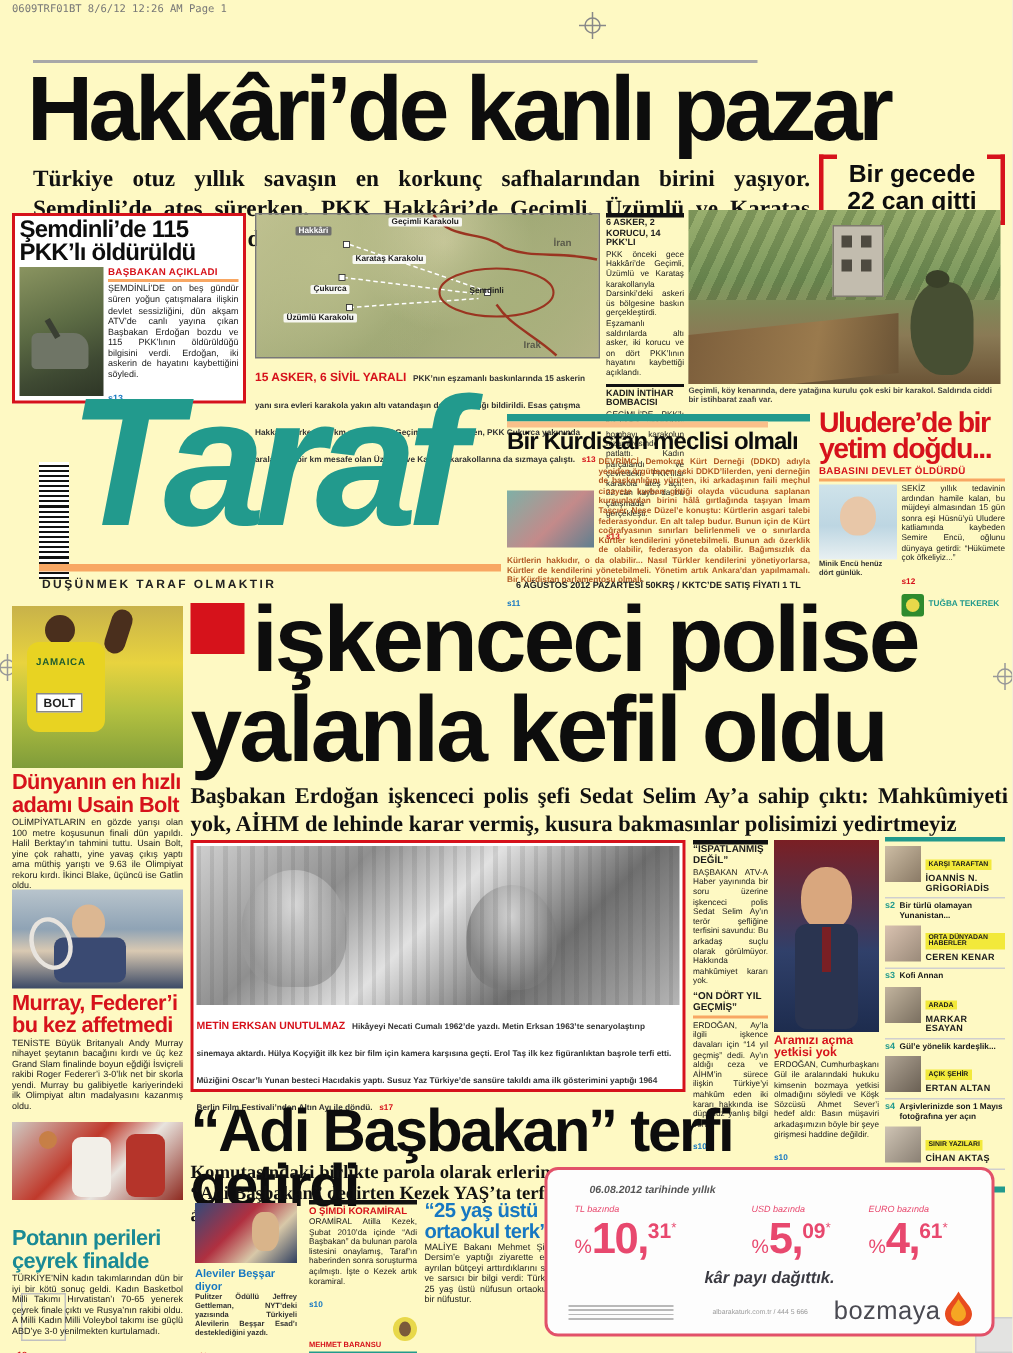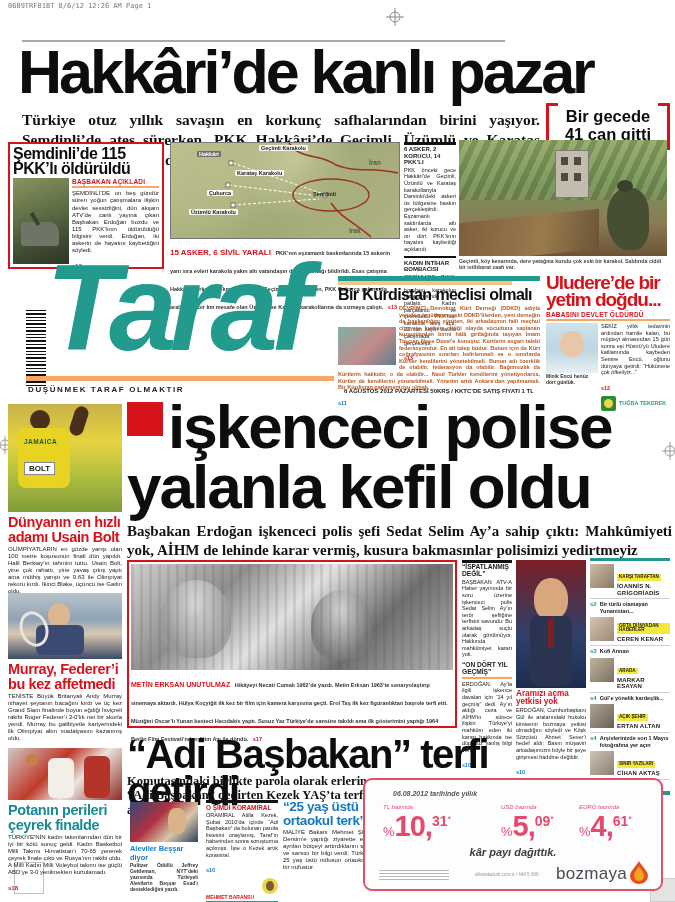--- a/index.html
+++ b/index.html
@@ -1,16 +1,16 @@
 <!DOCTYPE html>
 <html><head>
 <meta charset="utf-8">
 <style>
   html,body{margin:0;padding:0;background:#e9e9e9;}
-  .page{position:relative;width:675px;height:902px;background:#ffffff;overflow:hidden;
+  .page{position:relative;width:675px;height:902px;background:#fef9c3;overflow:hidden;
         font-family:"Liberation Sans",sans-serif;color:#1a1a1a;}
   .abs{position:absolute;}
   .serif{font-family:"Liberation Serif",serif;}
   .mono{font-family:"DejaVu Sans Mono",monospace;}
   .b{font-weight:bold;}
   .red{color:#d6121b;}
   .blue{color:#1778c2;}
   .teal{color:#229a8d;}
   .just{text-align:justify;}
   .hl-xl{font-weight:bold;color:#0d0d0d;letter-spacing:-3px;line-height:.92;}
@@ -54,21 +54,21 @@
   </svg>
   <div class="abs" style="left:14px;top:862px;width:28px;height:30px;border:1px solid #c0c0c0;"></div>
   <div class="abs" style="left:650px;top:878px;width:25px;height:22px;background:#e3e3e1;border:1px solid #cecece;"></div>
 
   <div class="abs" style="left:22px;top:40px;width:483px;height:2px;background:#a8a8a8;"></div>
   <div class="abs hl-xl" style="left:18px;top:44px;width:655px;font-size:61px;">Hakkâri’de kanlı pazar</div>
   <div class="abs serif b just" style="left:22px;top:110px;width:518px;font-size:15.5px;line-height:1.3;color:#111;">Türkiye otuz yıllık savaşın en korkunç safhalarından birini yaşıyor. Şemdinli’de ateş sürerken, PKK Hakkâri’de Geçimli, Üzümlü ve Karataş karakollarına baskın düzenledi</div>
   <div class="abs" style="left:546px;top:103px;width:124px;height:47px;">
     <div class="bracket" style="left:0;border-right:none;"></div>
     <div class="bracket" style="right:0;border-left:none;"></div>
-    <div class="abs b" style="left:10px;right:10px;top:4px;font-size:16.5px;line-height:1.1;text-align:center;color:#0d0d0d;">Bir gecede 41 can gitti</div>
+    <div class="abs b" style="left:10px;right:10px;top:4px;font-size:16.5px;line-height:1.1;text-align:center;color:#0d0d0d;">Bir gecede 22 can gitti</div>
   </div>
 
   <div class="abs" style="left:8px;top:142px;width:156px;height:127px;border:2px solid #d6121b;padding:2px 3px;box-sizing:border-box;background:#fff;">
     <div class="b" style="font-size:16px;line-height:.95;letter-spacing:-.5px;color:#0d0d0d;">Şemdinli’de 115 PKK’lı öldürüldü</div>
     <div style="display:flex;gap:3px;margin-top:2px;">
       <div style="width:56px;height:86px;background:linear-gradient(160deg,#8a9460 0%,#5c6b44 45%,#3f4a33 75%,#2e3626 100%);position:relative;flex:0 0 56px;">
         <div style="position:absolute;left:8px;top:44px;width:38px;height:24px;background:#6f7566;border-radius:4px 10px 3px 3px;"></div>
         <div style="position:absolute;left:20px;top:34px;width:4px;height:14px;background:#3a3f33;transform:rotate(-30deg);"></div>
       </div>
       <div style="flex:1;">
@@ -201,21 +201,21 @@
     <div class="t6 just" style="margin-top:2px;">TENİSTE Büyük Britanyalı Andy Murray nihayet şeytanın bacağını kırdı ve üç kez Grand Slam finalinde boyun eğdiği İsviçreli rakibi Roger Federer’i 3-0’lık net bir skorla yendi. Murray bu galibiyetle kariyerindeki ilk Olimpiyat altın madalyasını kazanmış oldu.</div>
     <span class="t6 b red">s19</span>
   </div>
 
   <div class="abs" style="left:8px;top:748px;width:114px;">
     <div style="position:relative;width:114px;height:52px;background:linear-gradient(135deg,#cfc9c2 0%,#c0392b 40%,#e8e4de 62%,#8e2a20 100%);overflow:hidden;">
       <div style="position:absolute;left:18px;top:6px;width:12px;height:12px;background:#c77f46;border-radius:50%;"></div>
       <div style="position:absolute;left:40px;top:10px;width:26px;height:40px;background:#f2efe8;border-radius:6px;"></div>
       <div style="position:absolute;left:76px;top:8px;width:26px;height:42px;background:#b5342a;border-radius:6px;"></div>
     </div>
-    <div class="b" style="font-size:14.5px;line-height:1;margin-top:3px;letter-spacing:-.4px;color:#1a8a95;">Potanın perileri çeyrek finalde</div>
+    <div class="b" style="font-size:14.5px;line-height:1;margin-top:19px;letter-spacing:-.4px;color:#1a8a95;">Potanın perileri çeyrek finalde</div>
     <div class="t6 just" style="margin-top:2px;">TÜRKİYE’NİN kadın takımlarından dün bir iyi bir kötü sonuç geldi. Kadın Basketbol Milli Takımı Hırvatistan’ı 70-65 yenerek çeyrek finale çıktı ve Rusya’nın rakibi oldu. A Milli Kadın Milli Voleybol takımı ise güçlü ABD’ye 3-0 yenilmekten kurtulamadı.</div>
     <span class="t6 b red">s18</span>
   </div>
 
   <div class="abs" style="left:127px;top:402px;width:36px;height:34px;background:#d6121b;"></div>
   <div class="abs hl-xl" style="left:168px;top:398px;width:505px;font-size:62px;letter-spacing:-2px;">işkenceci polise</div>
   <div class="abs hl-xl" style="left:127px;top:458px;width:546px;font-size:62px;letter-spacing:-2px;">yalanla kefil oldu</div>
   <div class="abs serif b just" style="left:127px;top:522px;width:545px;font-size:15px;line-height:1.25;color:#111;">Başbakan Erdoğan işkenceci polis şefi Sedat Selim Ay’a sahip çıktı: Mahkûmiyeti yok, AİHM de lehinde karar vermiş, kusura bakmasınlar polisimizi yedirtmeyiz</div>
 
   <div class="abs" style="left:127px;top:560px;width:330px;height:168px;border:2.5px solid #d6121b;box-sizing:border-box;background:#fff;padding:2px;">

